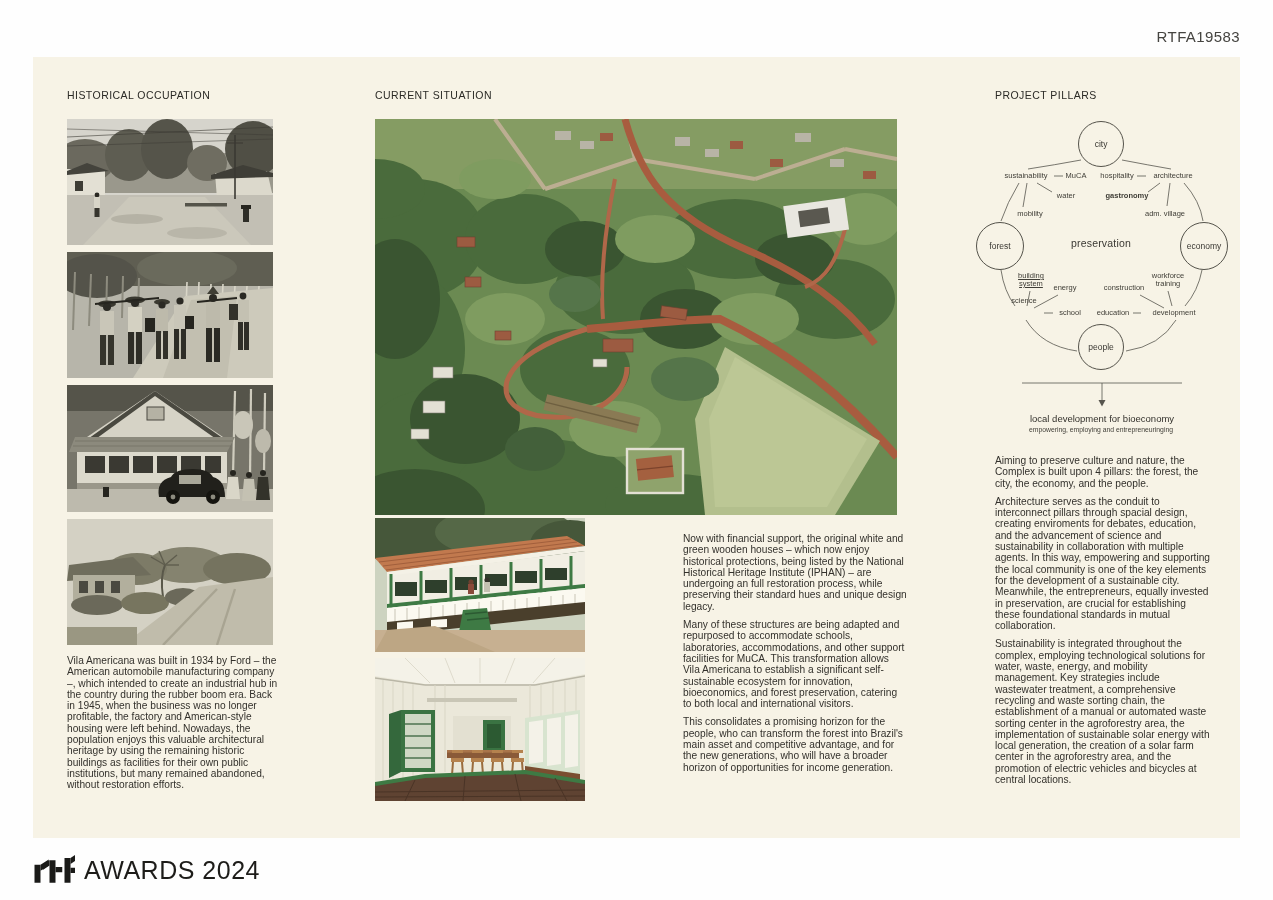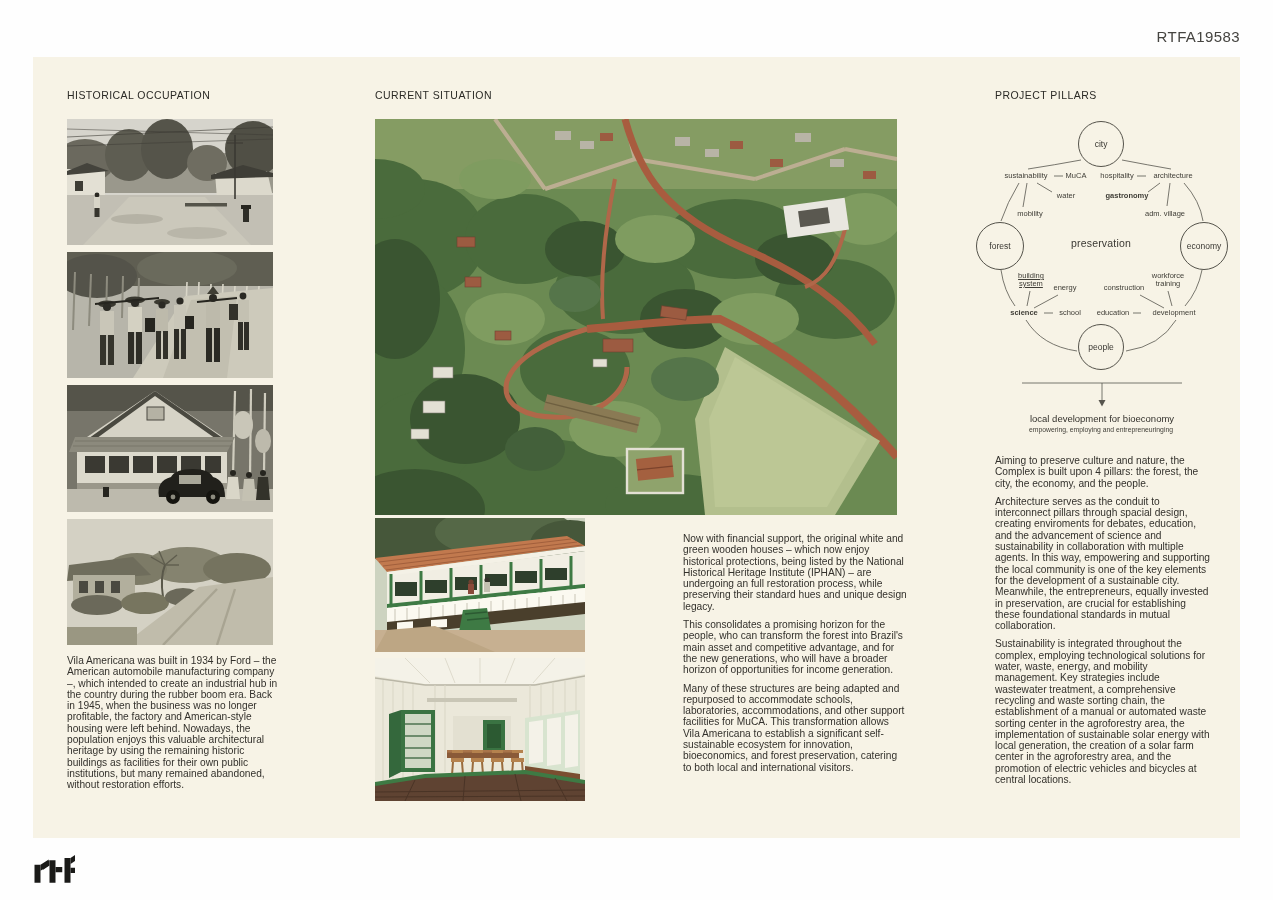--- a/index.html
+++ b/index.html
@@ -473,22 +473,22 @@
           <line x1="40" y1="122" x2="30" y2="143"></line>
             <line x1="90" y1="118" x2="88" y2="143"></line>
           <line x1="140" y1="116" x2="146" y2="143"></line>
             <line x1="180" y1="120" x2="192" y2="143"></line>
         </g>
       </svg>
     </div>
 
     <div class="bodytext" style="left:650px;top:476px;width:224px;">
       <p>Now with financial support, the original white and green wooden houses – which now enjoy historical protections, being listed by the National Historical Heritage Institute (IPHAN) – are undergoing an full restoration process, while preserving their standard hues and unique design legacy.</p>
+      <p>Many of these structures are being adapted and repurposed to accommodate schools, laboratories, accommodations, and other support facilities for MuCA. This transformation allows Vila Americana to establish a significant self-sustainable ecosystem for innovation, bioeconomics, and forest preservation, catering to both local and international visitors.</p>
       <p>This consolidates a promising horizon for the people, who can transform the forest into Brazil's main asset and competitive advantage, and for the new generations, who will have a broader horizon of opportunities for income generation.</p>
-      <p>Many of these structures are being adapted and repurposed to accommodate schools, laboratories, accommodations, and other support facilities for MuCA. This transformation allows Vila Americana to establish a significant self-sustainable ecosystem for innovation, bioeconomics, and forest preservation, catering to both local and international visitors.</p>
     </div>
 
     <h2 class="sec" style="left:962px;top:32px;">PROJECT PILLARS</h2>
 
     <div class="diagram">
       <svg class="lines" width="275" height="330" viewBox="0 0 275 330">
         <g stroke="#57554e" stroke-width="0.8" fill="none">
           <path d="M111,45 Q84,50 58,54"></path>
           <path d="M152,45 Q178,50 201,54"></path>
           <line x1="84" y1="61" x2="93" y2="61"></line>
@@ -527,21 +527,21 @@
       <span class="dlabel" style="left:147px;top:61px;">hospitality</span>
       <span class="dlabel" style="left:203px;top:61px;">architecture</span>
       <span class="dlabel" style="left:96px;top:81px;">water</span>
       <span class="dlabel" style="left:157px;top:81px;font-weight:bold;">gastronomy</span>
       <span class="dlabel" style="left:60px;top:99px;">mobility</span>
       <span class="dlabel" style="left:195px;top:99px;">adm. village</span>
       <span class="dlabel wrap" style="left:61px;top:165px;width:34px;text-decoration:underline;">building system</span>
       <span class="dlabel" style="left:95px;top:173px;">energy</span>
       <span class="dlabel" style="left:154px;top:173px;">construction</span>
       <span class="dlabel wrap" style="left:198px;top:165px;width:40px;">workforce training</span>
-      <span class="dlabel" style="left:54px;top:198px;font-weight:bold;">science</span>
+      <span class="dlabel" style="left:54px;top:186px;">science</span>
       <span class="dlabel" style="left:100px;top:198px;">school</span>
       <span class="dlabel" style="left:143px;top:198px;">education</span>
       <span class="dlabel" style="left:204px;top:198px;">development</span>
 
       <span class="dlabel outcome" style="left:132px;top:304px;">local development for bioeconomy</span>
       <span class="dlabel outcome-sub" style="left:131px;top:315px;">empowering, employing and entrepreneuringing</span>
     </div>
 
     <div class="bodytext" style="left:962px;top:398px;width:216px;">
       <p>Aiming to preserve culture and nature, the Complex is built upon 4 pillars: the forest, the city, the economy, and the people.</p>
@@ -557,15 +557,16 @@
         <path d="M2,13 h8 v24 h-8 z"></path>
         <path d="M10,13 l11,-7 v8 l-11,7 z"></path>
         <path d="M22,7 h8 v30 h-8 z"></path>
         <path d="M22,7 l-9,6 v7 l9,-6 z"></path>
         <path d="M30,16 h9 v7 h-9 z"></path>
         <path d="M42,4 h8 v33 h-8 z"></path>
         <path d="M50,4 l6,-4 v8 l-6,4 z"></path>
         <path d="M50,17 h6 v7 h-6 z"></path>
       </g>
     </svg>
+    <span class="awards">AWARDS 2024</span>
   </div>
 
 </div>
 
 </body></html>

